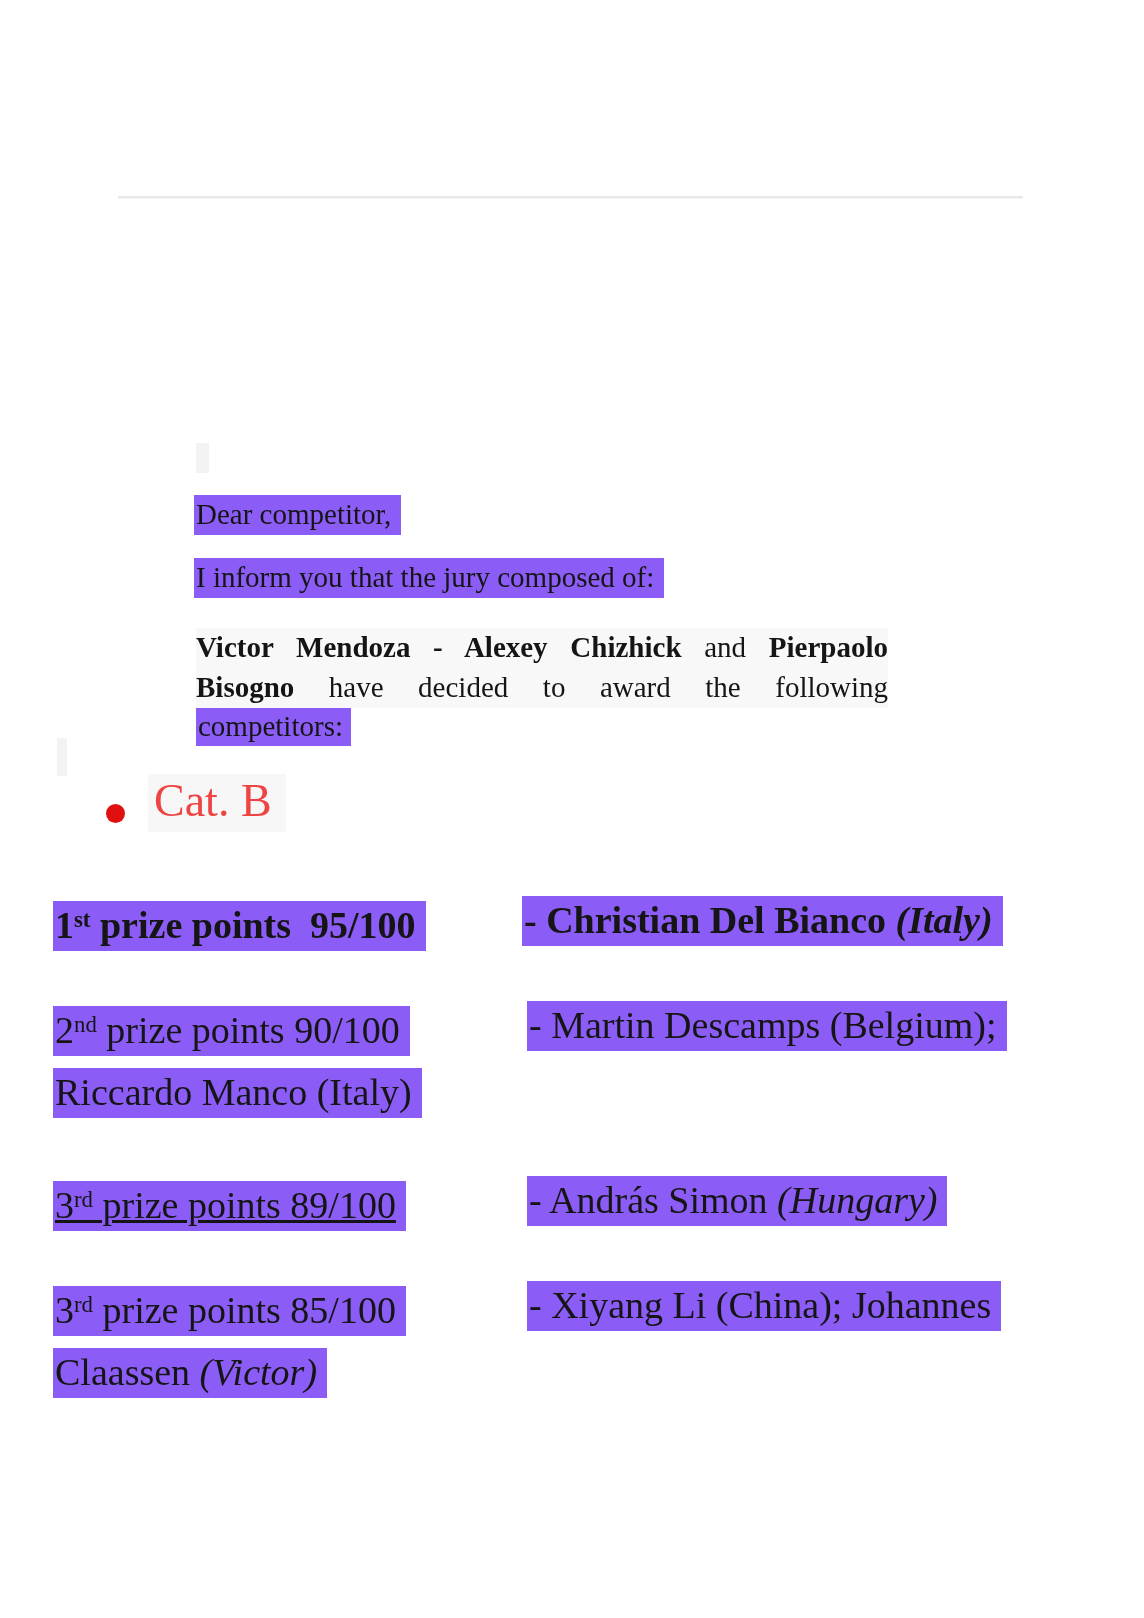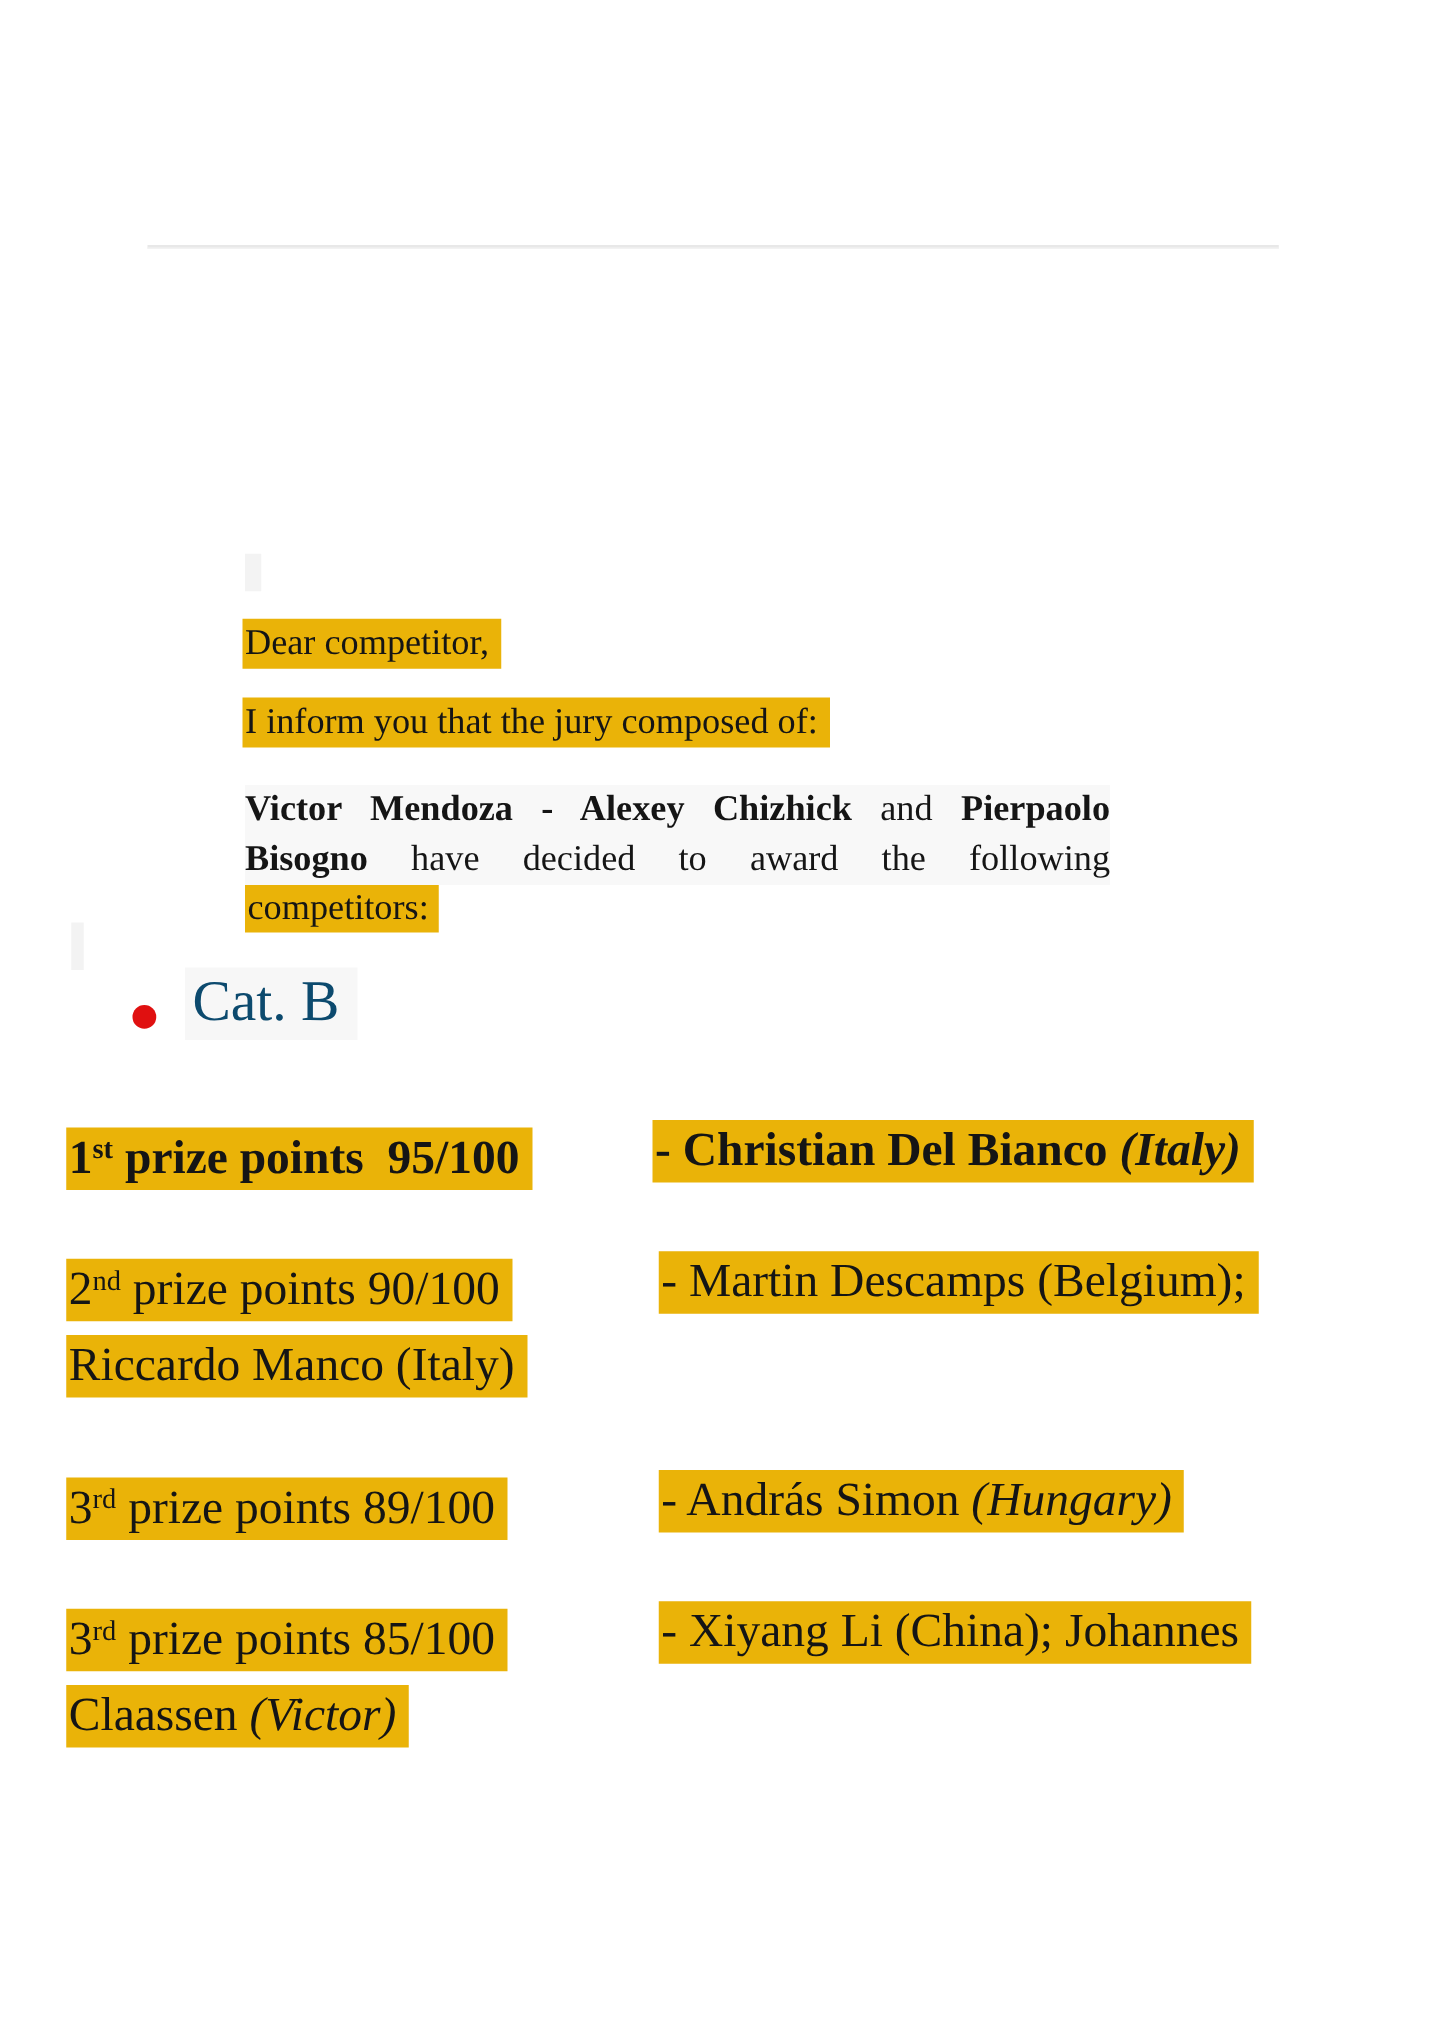--- a/index.html
+++ b/index.html
@@ -13,31 +13,31 @@
     font-family:"Liberation Sans", sans-serif;
     font-weight:700; font-size:32px; color:#1b1b1b; letter-spacing:.2px;
     white-space:nowrap;
   }
   .rule { height:2px; background:#e8e8e8; border-bottom:1px solid #f4f4f4; }
   .hl30 {
     font-size:30px; line-height:34px; white-space:nowrap;
     background:#fbfb00; padding:4px 9px 6px 3px;
   }
   .body29 { font-size:29px; line-height:33px; white-space:nowrap; }
-  .linebg { background:#eab308; padding:3px 10px 5px 2px; }
+  .linebg { background:#8b5cf6; padding:3px 10px 5px 2px; }
   .ghost { background:#f3f3f3; }
   sup.s { font-size:0.60em; vertical-align:0.50em; }
   .jury { width:692px; font-size:29px; line-height:37px; }
   .jline { text-align:justify; text-align-last:justify; background:#f8f8f8; padding:1px 0 2px 0; }
   .jlast { text-align:left; text-align-last:left; background:none; }
   .jlast .linebg { padding:2px 8px 4px 2px; }
   .b { font-weight:700;margin-top:40px; }
   .it { font-style:italic; }
   .cat {
-    font-size:46px; line-height:50px; color:#0c4a6e; white-space:nowrap;
+    font-size:46px; line-height:50px; color:#ef4444; white-space:nowrap;
     background:#f7f7f7; padding:2px 14px 6px 6px;
   }
   .bullet { width:19px; height:19px; border-radius:50%; background:#e01010; }
   .prize { width:1144px; height:0; font-size:38px; line-height:44px; }
   .prize .txt { white-space:pre-wrap; }
   .prize .cell { white-space:nowrap; }
   .row1 { font-weight:700; }
 </style>
 </head>
 <body>
@@ -88,21 +88,21 @@
       <span class="linebg"><span class="txt">- Martin Descamps (Belgium);</span></span>
     </span>
   </div>
   <div class="abs prize" style="top:1070px;">
     <span class="abs cell" style="left:53px; top:0;">
       <span class="linebg"><span class="txt">Riccardo Manco (Italy)</span></span>
     </span>
   </div>
 
   <div class="abs prize" style="top:1178px;">
-    <span class="abs cell" style="left:53px; top:0;">
+    <span class="abs cell" style="left:53px; top:0;text-decoration:underline;">
       <span class="linebg"><span class="txt">3</span><sup class="s">rd</sup><span class="txt"> prize points 89/100</span></span>
     </span>
     <span class="abs cell" style="left:527px; top:0;">
       <span class="linebg"><span class="txt">- András Simon </span><span class="it">(Hungary)</span></span>
     </span>
   </div>
 
   <div class="abs prize" style="top:1283px;">
     <span class="abs cell" style="left:53px; top:0;">
       <span class="linebg"><span class="txt">3</span><sup class="s">rd</sup><span class="txt"> prize points 85/100</span></span>

